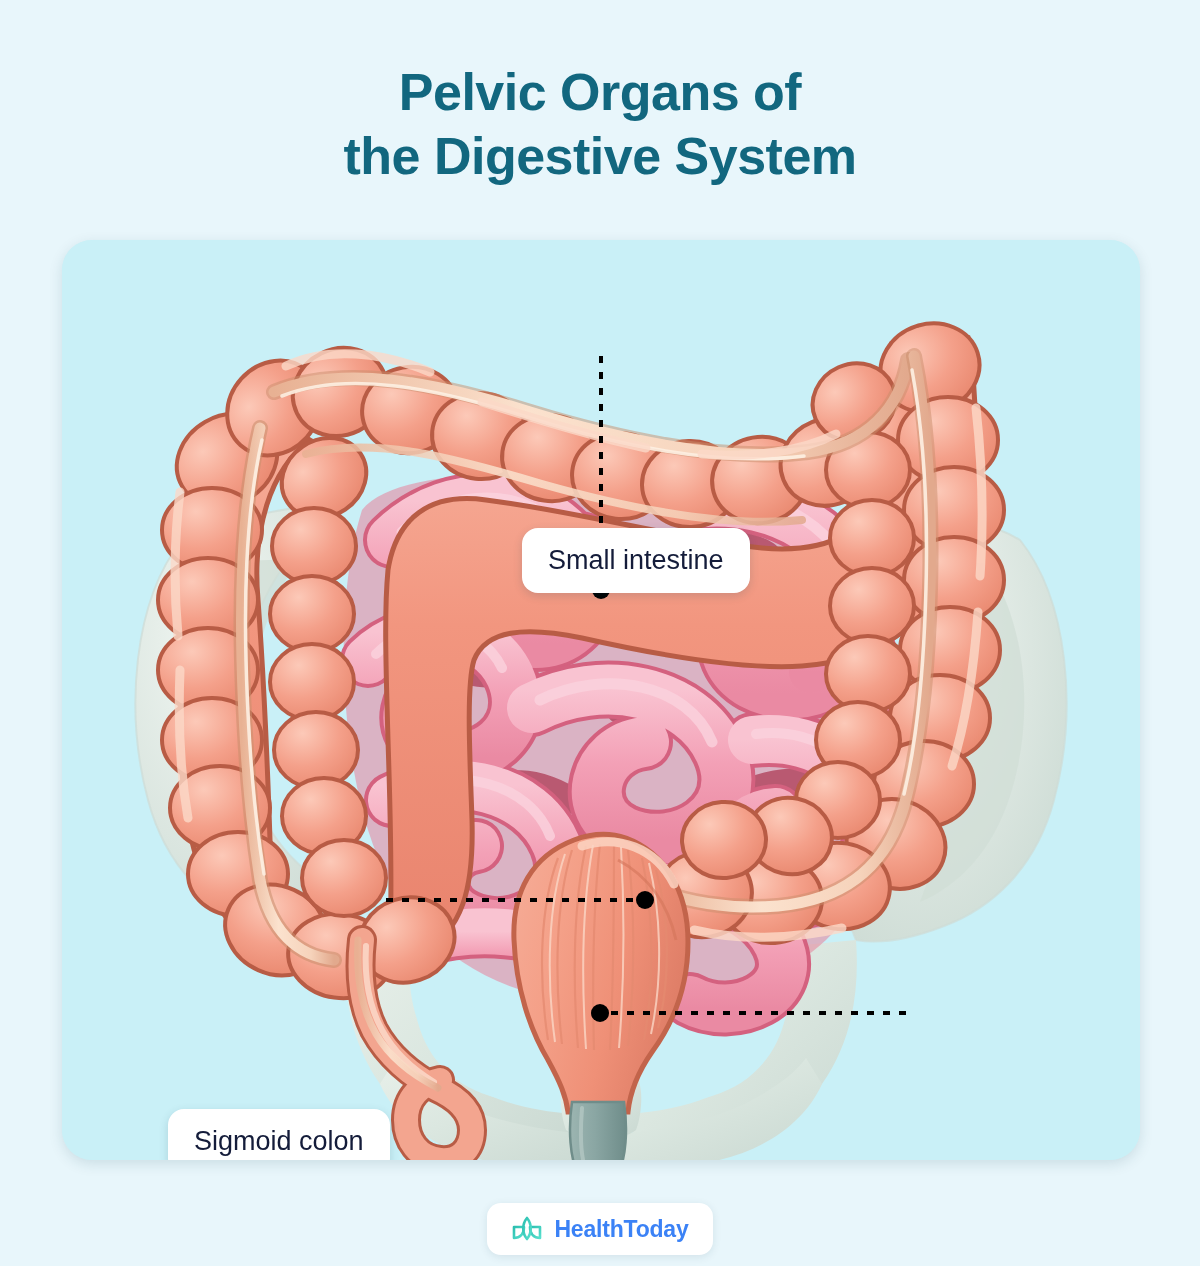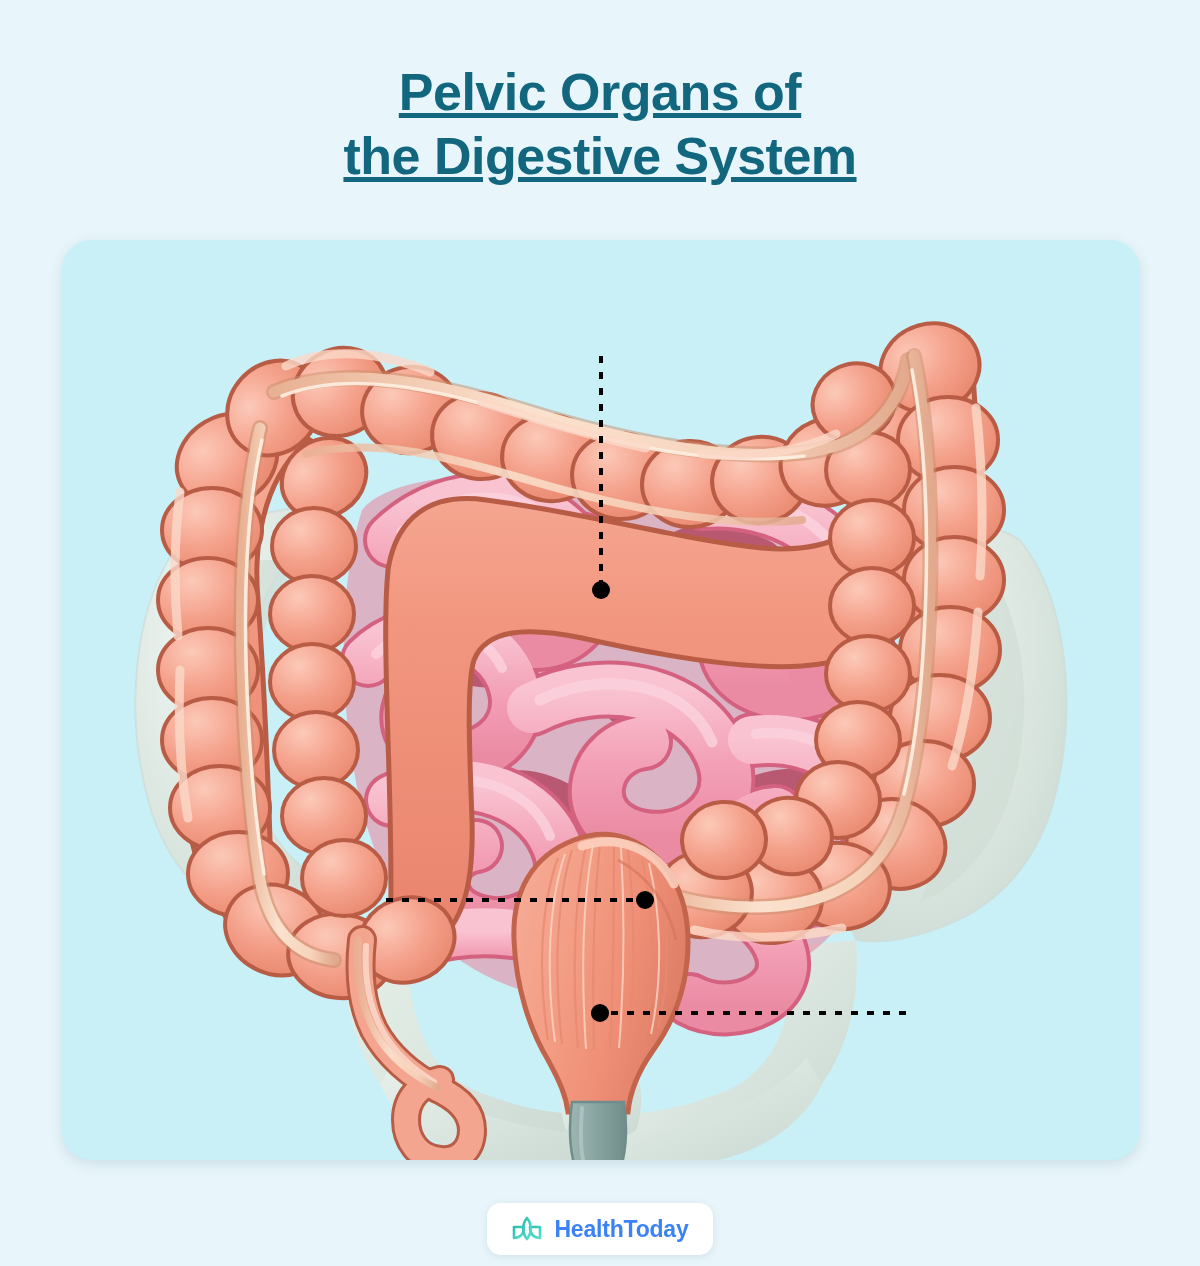--- a/index.html
+++ b/index.html
@@ -10,21 +10,20 @@
     overflow:hidden;position:relative;
   }
 
   
   #title{
     position:absolute;left:0;top:60px;width:1200px;
     text-align:center;
     color:#12677f;
     font-size:52px;font-weight:bold;line-height:1.24;
     letter-spacing:-0.5px;
-    text-decoration:underline;
   }
   #title .ln{display:block;}
 
   
   #panel{
     position:absolute;left:62px;top:240px;
     width:1078px;height:920px;
     background:#c9f0f7;
     border-radius:30px;
     box-shadow:0 4px 14px rgba(10,60,80,.13);
@@ -425,20 +424,22 @@
 
         <path d="M556 620 C 586 636 606 664 614 700" fill="none" stroke="#d3745a" stroke-width="3" opacity="0.6"></path>
 
         <path d="M510 862 L 562 862 C 566 890 564 918 556 934
                  C 544 944 528 944 516 934 C 508 918 506 890 510 862 Z" fill="url(#gAnal)" stroke="#6f8d8a" stroke-width="2.5"></path>
         <path d="M520 868 C 518 894 518 916 524 930" fill="none" stroke="#b3c7c3" stroke-width="4" stroke-linecap="round" opacity="0.8"></path>
       </g>
     </g>
   </svg>
 
+  <div class="label" id="label-small-intestine">Small intestine</div>
+  <div class="label" id="label-sigmoid-colon">Sigmoid colon</div>
 
 </div>
 
 <svg id="leaders" viewBox="0 0 1200 1266" xmlns="http://www.w3.org/2000/svg">
   <g stroke="#000000" stroke-width="4" stroke-dasharray="7 9" stroke-linecap="butt" fill="none">
     <line x1="601" y1="356" x2="601" y2="588"></line>
     <line x1="386" y1="900" x2="641" y2="900"></line>
     <line x1="906" y1="1013" x2="606" y2="1013"></line>
   </g>
   <circle cx="601" cy="590" r="9" fill="#000000"></circle>

